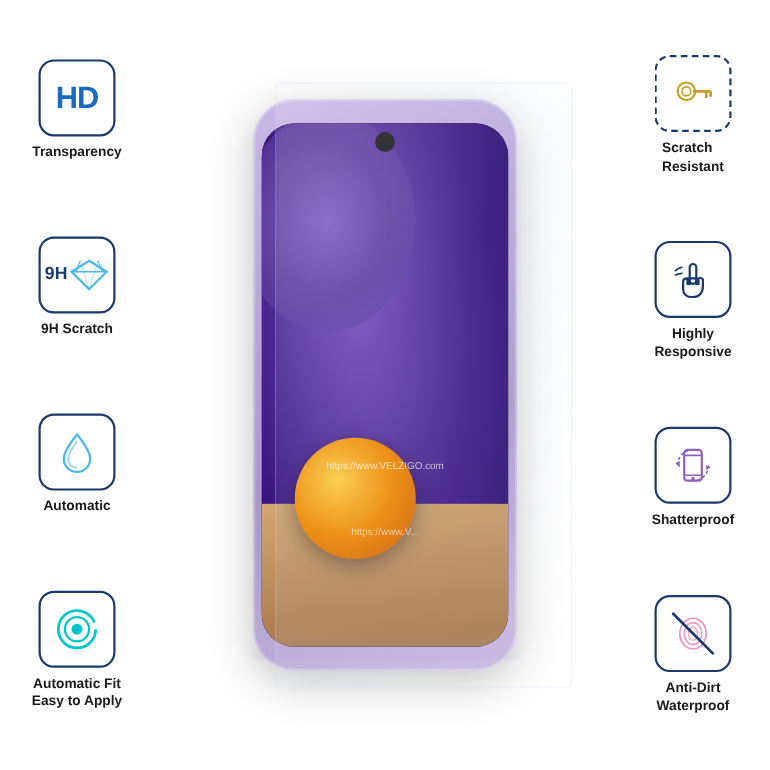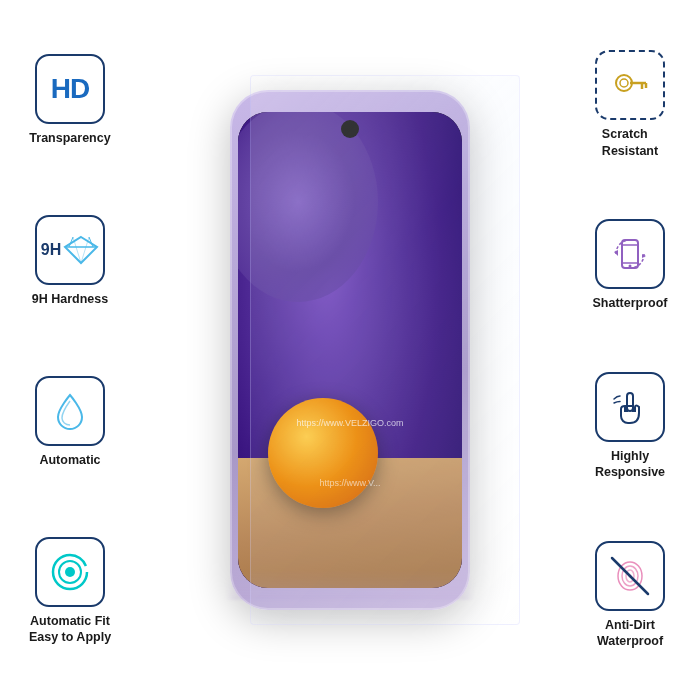--- a/index.html
+++ b/index.html
@@ -279,21 +279,21 @@
           <svg width="36" height="30" viewBox="0 0 36 30">
             <polygon points="18,2 34,12 18,28 2,12" fill="none" stroke="#4ab8e8" stroke-width="2"></polygon>
             <line x1="2" y1="12" x2="34" y2="12" stroke="#4ab8e8" stroke-width="1.5"></line>
             <line x1="10" y1="2" x2="6" y2="12" stroke="#4ab8e8" stroke-width="1"></line>
             <line x1="26" y1="2" x2="30" y2="12" stroke="#4ab8e8" stroke-width="1"></line>
             <line x1="10" y1="2" x2="18" y2="28" stroke="#4ab8e8" stroke-width="0.8" opacity="0.5"></line>
             <line x1="26" y1="2" x2="18" y2="28" stroke="#4ab8e8" stroke-width="0.8" opacity="0.5"></line>
           </svg>
         </div>
       </div>
-      <span class="feature-label">9H Hardness</span>
+      <span class="feature-label">9H Scratch</span>
     </div>
 
     <div class="feature-item">
       <div class="feature-icon-box">
         <svg class="icon-svg" viewBox="0 0 44 44">
           <path d="M22 6 C22 6 10 20 10 28 C10 35 15.5 40 22 40 C28.5 40 34 35 34 28 C34 20 22 6 22 6Z" fill="none" stroke="#4ab8e8" stroke-width="2"></path>
           <path d="M22 12 C22 12 14 23 14 29 C14 33 17.5 36 22 36" fill="none" stroke="#4ab8e8" stroke-width="1.5" opacity="0.6"></path>
         </svg>
       </div>
       <span class="feature-label">Automatic</span>
@@ -353,53 +353,53 @@
         </svg>
       </div>
       <span class="feature-label" style="white-space:pre-line; text-align:left;">Scratch
 Resistant</span>
     </div>
 
     <div class="feature-item">
       <div class="feature-icon-box">
         <svg class="icon-svg" viewBox="0 0 44 44">
 
+          <path d="M22 6 L22 6 C22 6 22 6 22 6" fill="none"></path>
+
+          <rect x="19" y="8" width="6" height="18" rx="3" fill="none" stroke="#1a3a6b" stroke-width="2"></rect>
+
+          <path d="M13 24 C13 22 15 21 17 21 L17 26 L19 26 L19 21 L25 21 L25 26 L27 26 L27 22 C27 20 29 20 31 22 L31 28 C31 34 28 38 22 38 L20 38 C16 38 13 35 13 31 Z" fill="none" stroke="#1a3a6b" stroke-width="2"></path>
+
+          <path d="M6 14 C8 12 10 11 12 11" fill="none" stroke="#1a3a6b" stroke-width="1.5" stroke-linecap="round"></path>
+          <path d="M6 18 C8 17 10 16.5 12 16.5" fill="none" stroke="#1a3a6b" stroke-width="1.5" stroke-linecap="round"></path>
+        </svg>
+      </div>
+      <span class="feature-label" style="white-space:pre-line; text-align:center;">Highly
+Responsive</span>
+    </div>
+
+    <div class="feature-item">
+      <div class="feature-icon-box">
+        <svg class="icon-svg" viewBox="0 0 44 44">
+
           <rect x="14" y="8" width="16" height="28" rx="3" fill="none" stroke="#9060c0" stroke-width="2"></rect>
           <line x1="14" y1="13" x2="30" y2="13" stroke="#9060c0" stroke-width="1.5"></line>
           <line x1="14" y1="31" x2="30" y2="31" stroke="#9060c0" stroke-width="1.5"></line>
           <circle cx="22" cy="34" r="1.5" fill="#9060c0"></circle>
 
           <path d="M8 22 C8 14 14 8 22 8" fill="none" stroke="#9060c0" stroke-width="1.5" stroke-dasharray="3 2"></path>
           <path d="M36 22 C36 30 30 36 22 36" fill="none" stroke="#9060c0" stroke-width="1.5" stroke-dasharray="3 2"></path>
           <polygon points="6,20 10,18 10,24" fill="#9060c0"></polygon>
           <polygon points="38,24 34,22 34,26" fill="#9060c0"></polygon>
         </svg>
       </div>
       <span class="feature-label">Shatterproof</span>
     </div>
 
     <div class="feature-item">
-      <div class="feature-icon-box">
-        <svg class="icon-svg" viewBox="0 0 44 44">
-
-          <path d="M22 6 L22 6 C22 6 22 6 22 6" fill="none"></path>
-
-          <rect x="19" y="8" width="6" height="18" rx="3" fill="none" stroke="#1a3a6b" stroke-width="2"></rect>
-
-          <path d="M13 24 C13 22 15 21 17 21 L17 26 L19 26 L19 21 L25 21 L25 26 L27 26 L27 22 C27 20 29 20 31 22 L31 28 C31 34 28 38 22 38 L20 38 C16 38 13 35 13 31 Z" fill="none" stroke="#1a3a6b" stroke-width="2"></path>
-
-          <path d="M6 14 C8 12 10 11 12 11" fill="none" stroke="#1a3a6b" stroke-width="1.5" stroke-linecap="round"></path>
-          <path d="M6 18 C8 17 10 16.5 12 16.5" fill="none" stroke="#1a3a6b" stroke-width="1.5" stroke-linecap="round"></path>
-        </svg>
-      </div>
-      <span class="feature-label" style="white-space:pre-line; text-align:center;">Highly
-Responsive</span>
-    </div>
-
-    <div class="feature-item">
       <div class="feature-icon-box" style="position:relative; overflow:hidden;">
 
         <svg class="icon-svg" viewBox="0 0 44 44">
 
           <ellipse cx="22" cy="22" rx="12" ry="14" fill="none" stroke="#e060a0" stroke-width="1.5" opacity="0.7"></ellipse>
           <ellipse cx="22" cy="22" rx="8" ry="10" fill="none" stroke="#e060a0" stroke-width="1.5" opacity="0.6"></ellipse>
           <ellipse cx="22" cy="22" rx="4" ry="6" fill="none" stroke="#e060a0" stroke-width="1.5" opacity="0.5"></ellipse>
           <circle cx="22" cy="22" r="1.5" fill="#e060a0" opacity="0.7"></circle>
 
           <line x1="4" y1="4" x2="40" y2="40" stroke="#1a3a6b" stroke-width="2.5" stroke-linecap="round"></line>

